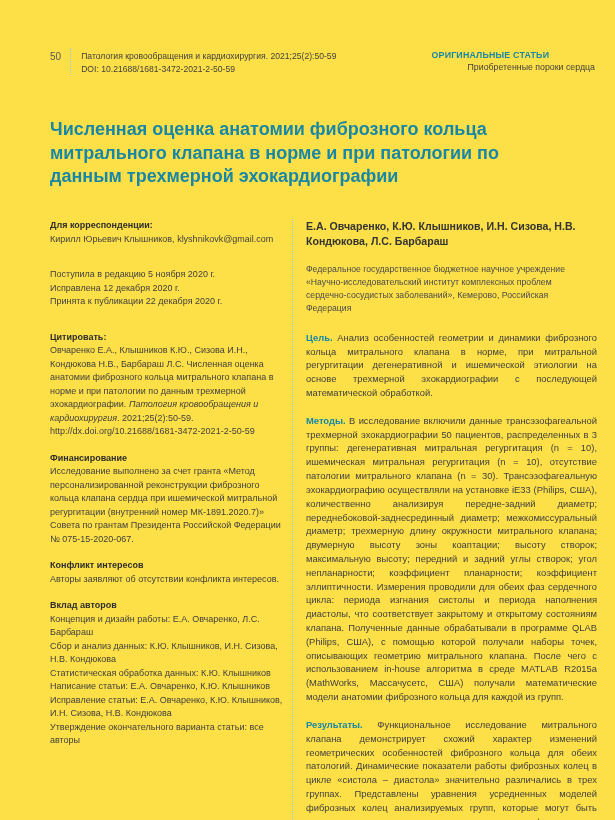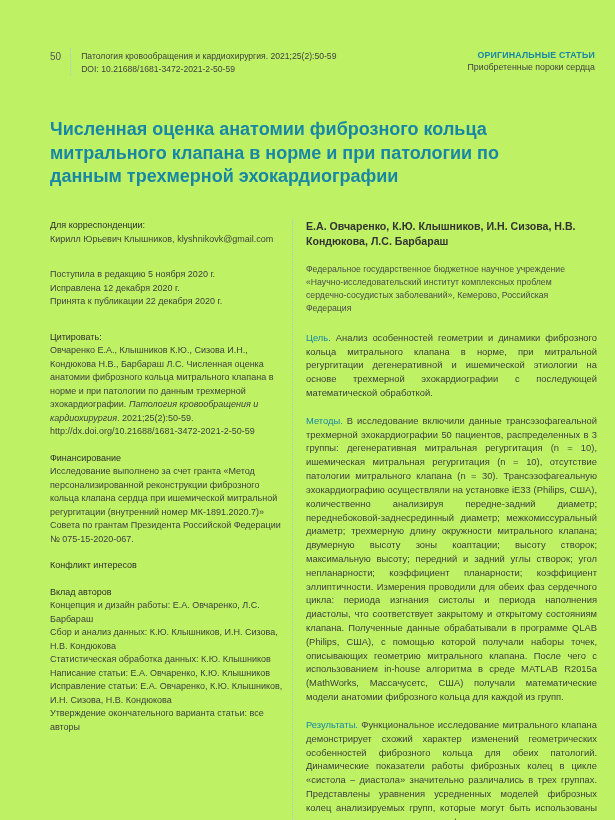--- a/index.html
+++ b/index.html
@@ -6,21 +6,21 @@
   html, body { background: #ffffff; }
   body {
     font-family: "Liberation Sans", "DejaVu Sans", sans-serif;
     color: #3e3e3e;
     -webkit-font-smoothing: antialiased;
   }
   .page {
     position: relative;
     width: 615px;
     height: 820px;
-    background: #bef264;
+    background: #fde047;
     padding: 48px 20px 0 50px;
     overflow: hidden;
   }
   
   .header {
     display: flex;
     justify-content: space-between;
     align-items: flex-start;
     width: 545px;
   }
@@ -38,21 +38,21 @@
   .journal-meta {
     font-size: 8.6px;
     line-height: 1.5;
     color: #3f3f3f;
     padding-top: 2px;
   }
   .link {
     color: #3f3f3f;
     cursor: pointer;
   }
-  .header-right { text-align: right; padding-top: 2px; }
+  .header-right { text-align: left; padding-top: 2px; }
   .rubric {
     font-size: 8.8px;
     font-weight: bold;
     color: #1787a5;
     letter-spacing: 0.2px;
   }
   .rubric-sub {
     font-size: 8.8px;
     color: #3f3f3f;
     margin-top: 2px;
@@ -87,21 +87,21 @@
     min-height: 550px;
   }
   .right-col {
     flex: 1;
     font-size: 9.4px;
     line-height: 1.47;
     color: #3e3e3e;
   }
   .block { margin-bottom: 13px; }
   .block-gap { margin-top: 22px; }
-  .bhead { font-weight: normal; color: #2d2d2d; }
+  .bhead { font-weight: bold; color: #2d2d2d; }
   .ital { font-style: italic; }
   .cite-link-line { margin-top: 0; }
   
   .authors {
     font-size: 10.6px;
     font-weight: bold;
     line-height: 1.38;
     color: #333333;
     max-width: 270px;
     margin-bottom: 15px;
@@ -112,21 +112,21 @@
     color: #4a4a4a;
     max-width: 280px;
     margin-bottom: 16px;
   }
   .abs {
     text-align: justify;
     margin-bottom: 14px;
   }
   .lead {
     color: #1787a5;
-    font-weight: normal;
+    font-weight: bold;
   }
 </style>
 </head>
 <body>
 
 <div class="page">
 
   <div class="header">
     <div class="header-left">
       <div class="page-num">50</div>
@@ -164,20 +164,21 @@
         <div class="cite-link-line"><span class="link">http://dx.doi.org/10.21688/1681-3472-2021-2-50-59</span></div>
       </div>
 
       <div class="block">
         <div class="bhead">Финансирование</div>
         <div>Исследование выполнено за счет гранта «Метод персонализированной реконструкции фиброзного кольца клапана сердца при ишемической митральной регургитации (внутренний номер МК-1891.2020.7)» Совета по грантам Президента Российской Федерации № 075-15-2020-067.</div>
       </div>
 
       <div class="block">
         <div class="bhead">Конфликт интересов</div>
+        <div>Авторы заявляют об отсутствии конфликта интересов.</div>
       </div>
 
       <div class="block">
         <div class="bhead">Вклад авторов</div>
         <div>Концепция и дизайн работы: Е.А. Овчаренко, Л.С. Барбараш</div>
         <div>Сбор и анализ данных: К.Ю. Клышников, И.Н. Сизова, Н.В. Кондюкова</div>
         <div>Статистическая обработка данных: К.Ю. Клышников</div>
         <div>Написание статьи: Е.А. Овчаренко, К.Ю. Клышников</div>
         <div>Исправление статьи: Е.А. Овчаренко, К.Ю. Клышников, И.Н. Сизова, Н.В. Кондюкова</div>
         <div>Утверждение окончательного варианта статьи: все авторы</div>

